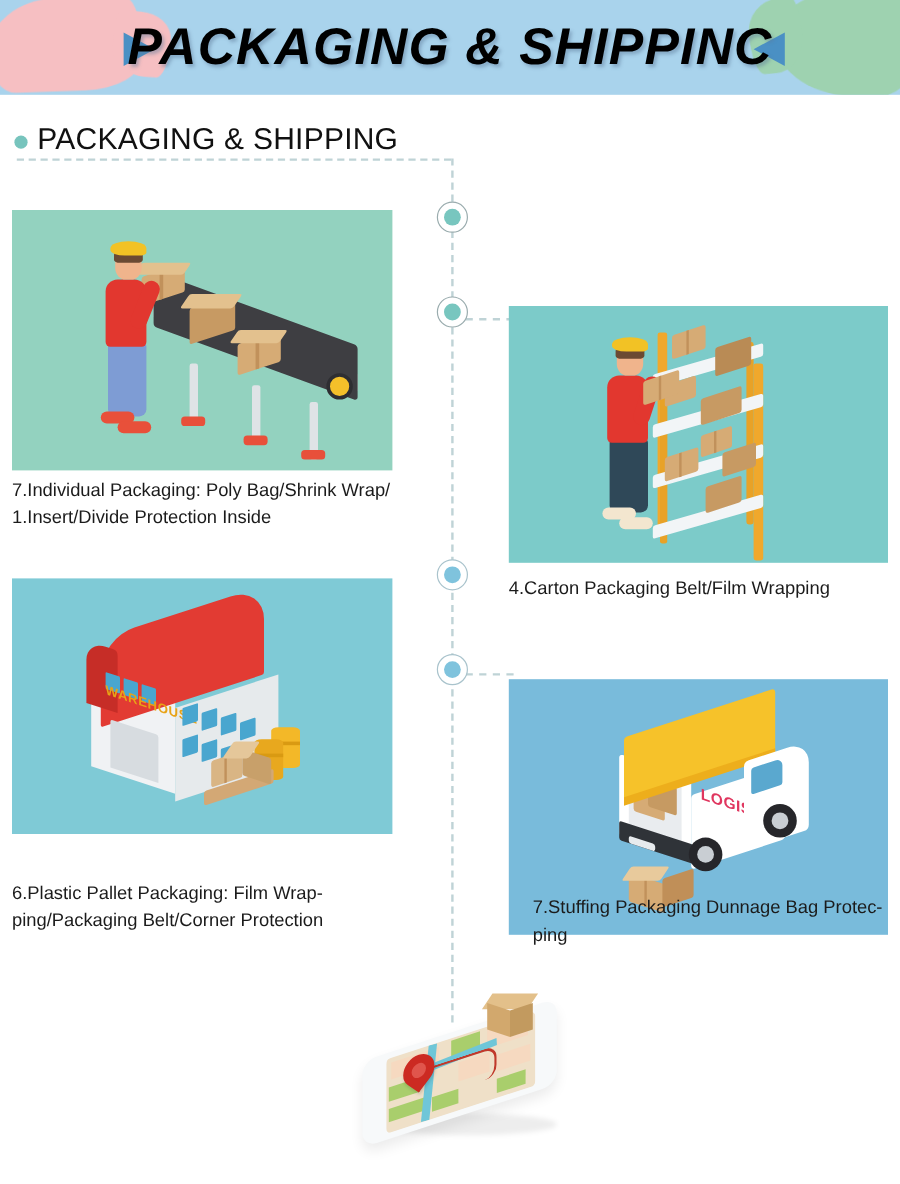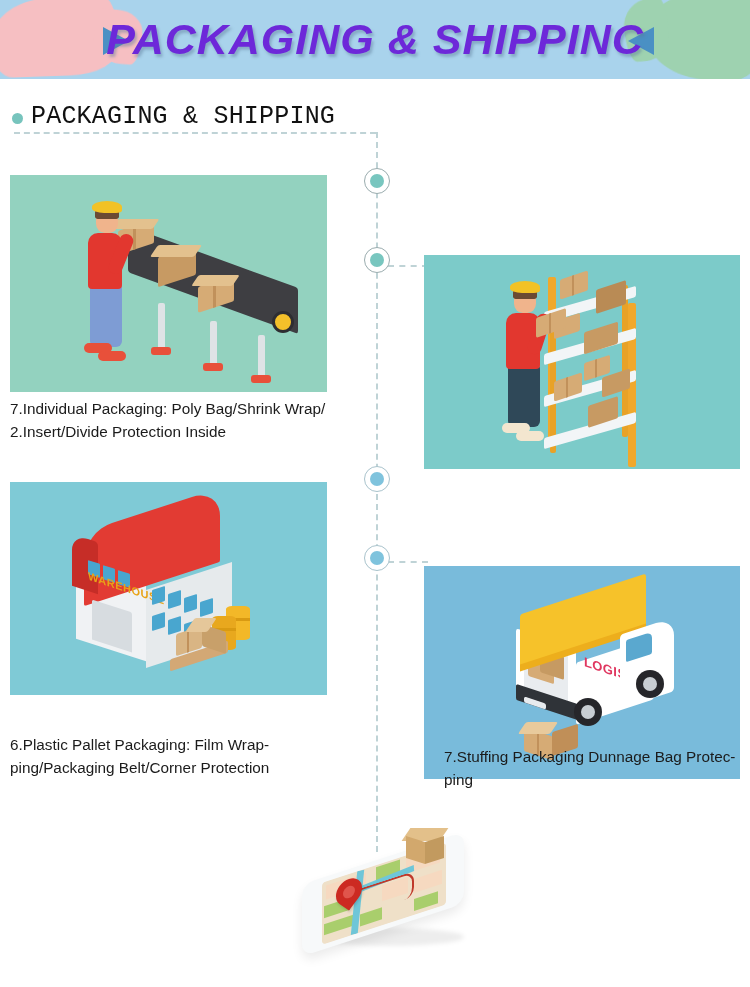--- a/index.html
+++ b/index.html
@@ -45,33 +45,33 @@
   }
   .tri{
     position:absolute; top:27px; width:0; height:0;
     border-top:14px solid transparent; border-bottom:14px solid transparent;
   }
   .tri-left{ left:103px; border-left:26px solid #4a90c4; }
   .tri-right{ right:96px; border-right:26px solid #4a90c4; }
   .banner-title{
     position:absolute; left:0; top:0; width:750px; height:79px;
     display:flex; align-items:center; justify-content:center;
-    color:#6d28d9;
+    color:#000000;
     font-size:43px;
     font-weight:bold;
     font-style:italic;
     letter-spacing:1px;
     text-shadow:2px 3px 3px rgba(90,120,150,.45);
     white-space:nowrap;
   }
 
   
   .section-head{
     position:absolute; left:12px; top:102px;
-    display:flex; align-items:center; gap:8px;font-family:Liberation Mono, monospace;
+    display:flex; align-items:center; gap:8px;
   }
   .bullet-dot{
     width:11px; height:11px; border-radius:50%;
     background:#77c4bd; flex:0 0 auto; margin-top:4px;
   }
   .section-title{
     font-size:25px; color:#111; letter-spacing:.2px; white-space:nowrap;
   }
 
   
@@ -297,21 +297,21 @@
   <div class="worker-shoe" style="left:74px; top:168px;"></div>
   <div class="worker-shoe" style="left:88px; top:176px;"></div>
   <div class="worker-body" style="left:78px; top:58px;"></div>
   <div class="worker-arm" style="left:104px; top:58px; transform:rotate(22deg);"></div>
   <div class="worker-head" style="left:86px; top:34px;"></div>
   <div class="worker-hair" style="left:85px; top:31px;"></div>
   <div class="worker-cap" style="left:82px; top:26px;"></div>
 </div>
 <div class="cap" style="left:10px; top:398px; width:340px;">
   <div>7.Individual Packaging: Poly Bag/Shrink Wrap/</div>
-  <div>2.Insert/Divide Protection Inside</div>
+  <div>1.Insert/Divide Protection Inside</div>
 </div>
 
 <div class="pic" id="pic2">
 
   <div class="rack-post" style="left:124px; top:22px; height:164px;"></div>
   <div class="rack-post" style="left:204px; top:48px; height:164px;"></div>
   <div class="rack-post" style="left:126px; top:58px; height:140px; width:6px; background:#e8a227;"></div>
   <div class="rack-post" style="left:198px; top:30px; height:152px; width:6px; background:#e8a227;"></div>
 
   <div class="rack-shelf" style="left:120px; top:44px;  width:92px;"></div>
@@ -340,20 +340,21 @@
   <div class="worker-body" style="left:82px; top:58px;"></div>
   <div class="worker-arm" style="left:108px; top:58px; transform:rotate(18deg);"></div>
   <div class="worker-head" style="left:90px; top:34px;"></div>
   <div class="worker-hair" style="left:89px; top:31px;"></div>
   <div class="worker-cap" style="left:86px; top:26px;"></div>
   <div class="box" style="left:112px; top:58px; width:30px; height:20px; transform:skewY(-18deg);">
       <div class="tape"></div>
     </div>
 </div>
 <div class="cap" style="left:424px; top:480px; width:320px;">
+  <div>4.Carton Packaging Belt/Film Wrapping</div>
 </div>
 
 <div class="pic" id="pic3">
 
   <div class="wh-wall" style="left:66px; top:76px; width:70px; height:92px;
        transform:skewY(18deg);"></div>
 
   <div class="wh-wall" style="left:136px; top:94px; width:86px; height:78px;
        transform:skewY(-18deg); background:#e6eaec;"></div>
 

